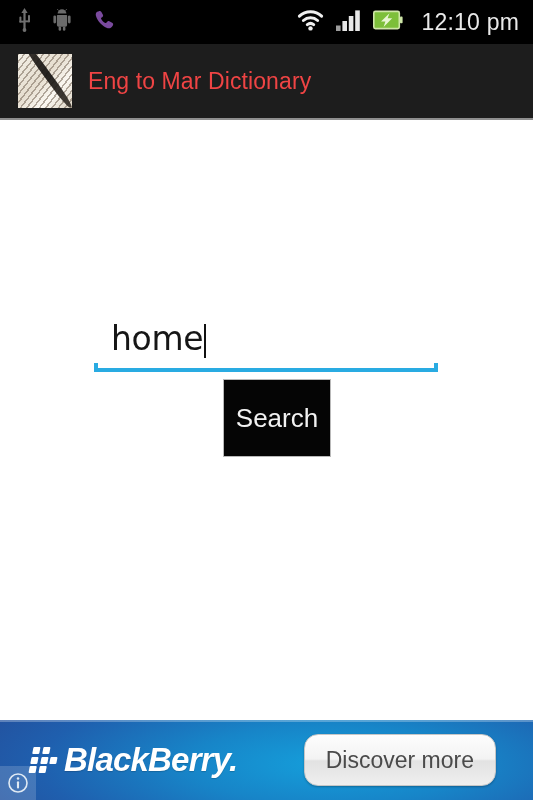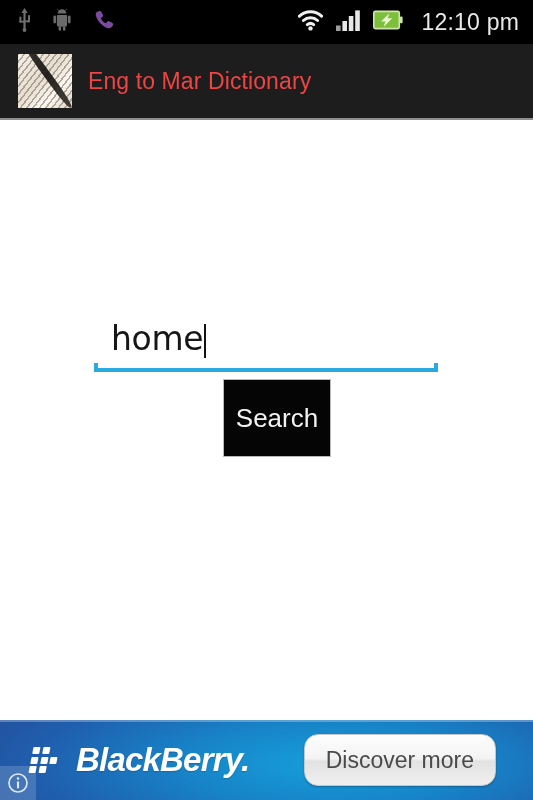--- a/index.html
+++ b/index.html
@@ -226,21 +226,21 @@
     height: 2px;
     background: rgba(255,255,255,0.28);
   }
   .bb-logo {
     position: absolute;
     left: 31px;
     top: 50%;
     transform: translateY(-50%);
     display: flex;
     align-items: center;
-    gap: 19px;
+    gap: 7px;
   }
   .bb-dots {
     display: grid;
     grid-template-columns: repeat(3, 7px);
     grid-template-rows: repeat(3, 7px);
     gap: 2.5px;
     transform: skewX(-11deg);
   }
   .bb-dots i {
     display: block;

